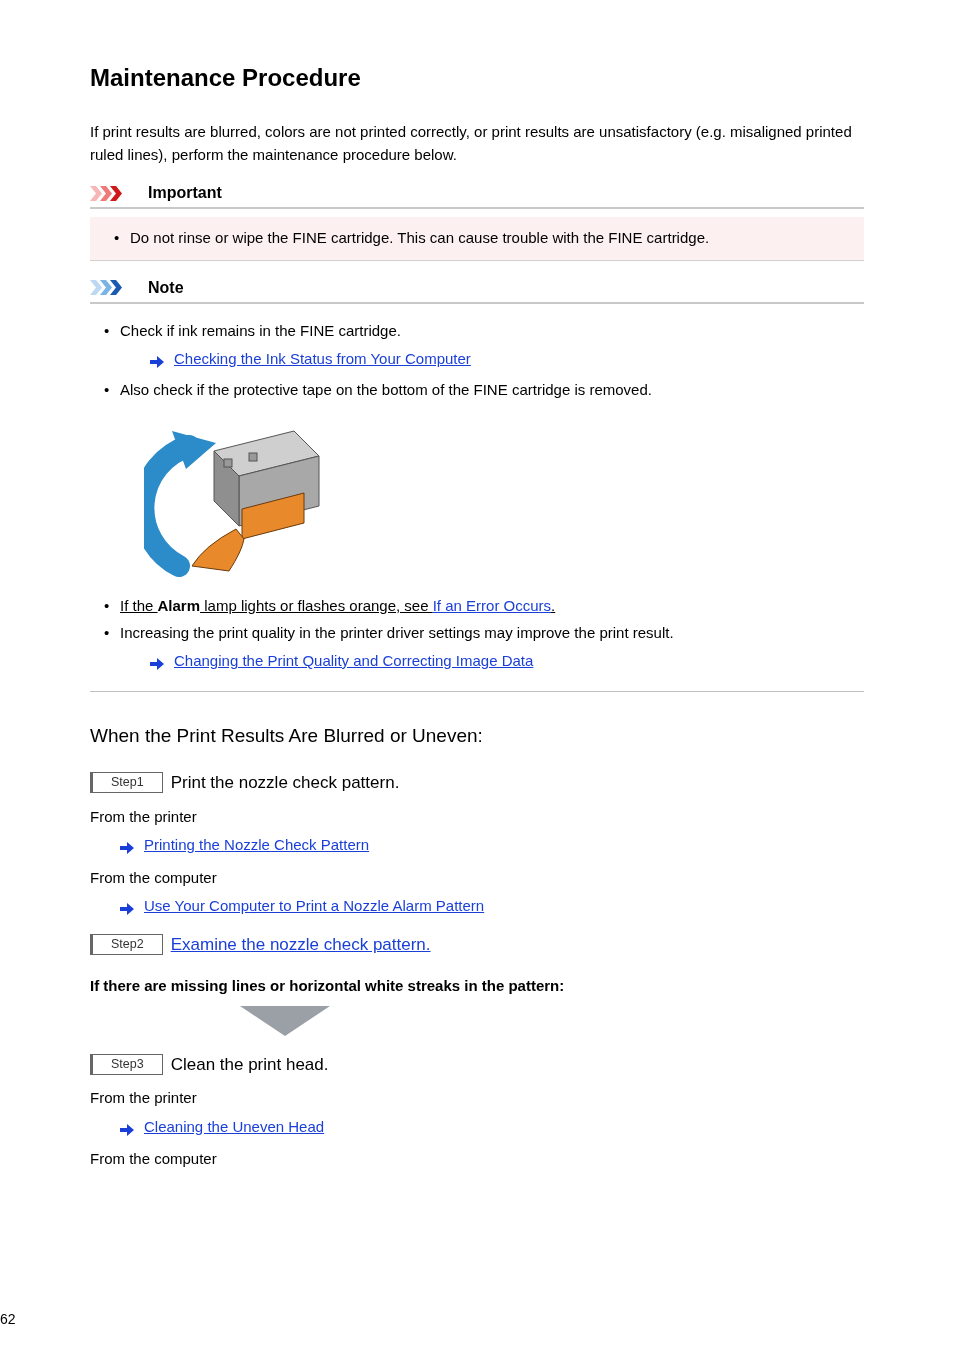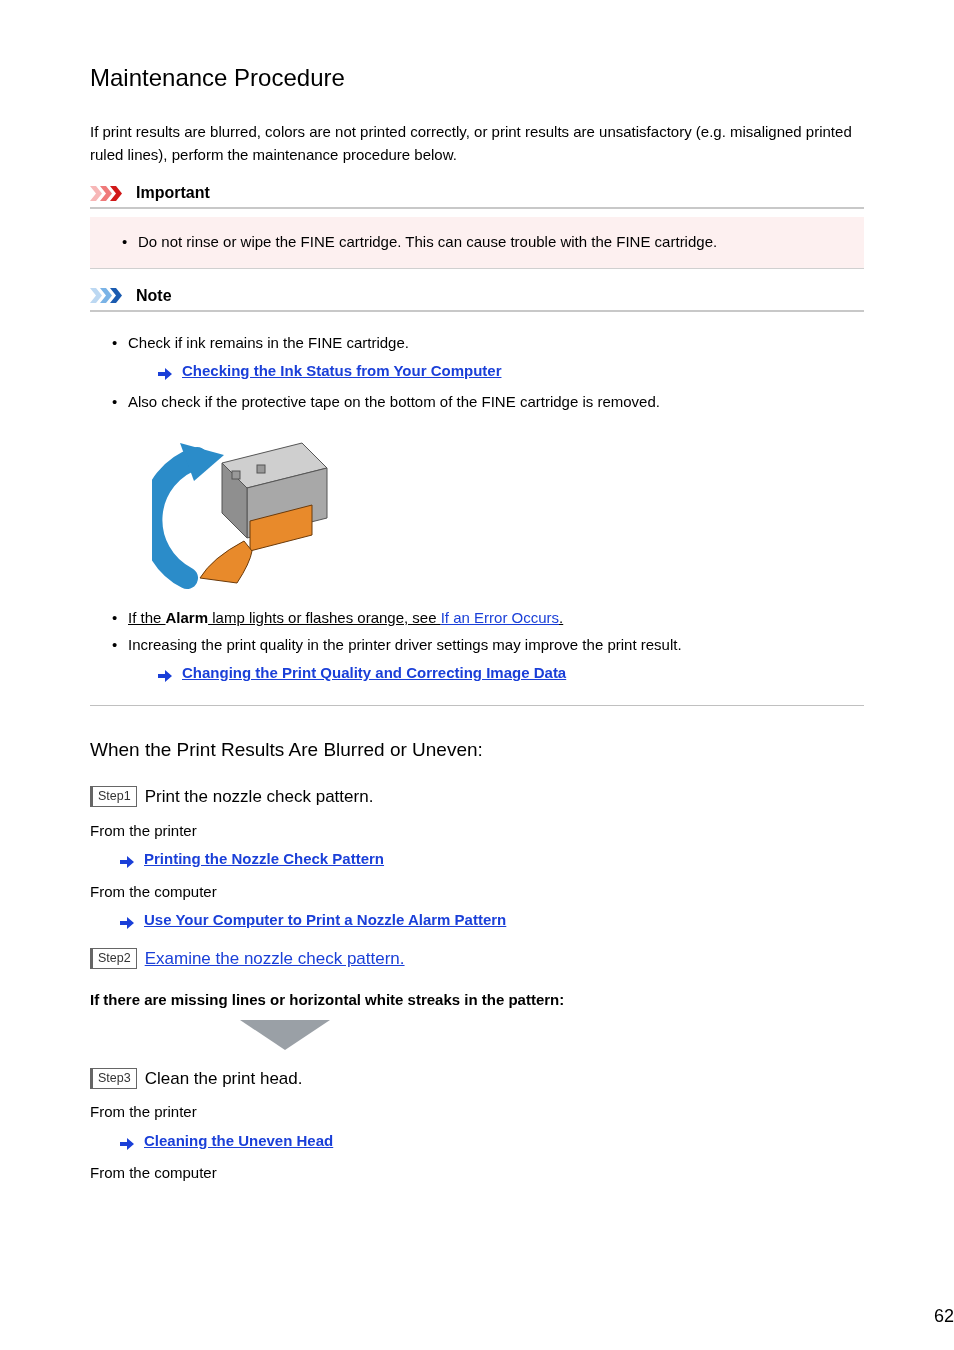--- a/index.html
+++ b/index.html
@@ -13,31 +13,31 @@
   }
   .page {
     width: 954px;
     min-height: 1350px;
     padding: 60px 90px 40px 90px;
     box-sizing: border-box;
     position: relative;
   }
   h1 {
     font-size: 24px;
-    font-weight: normal;
+    font-weight: bold;
     margin: 0 0 25px 0;
   }
   p { margin: 0 0 12px 0; }
   .callout {
     margin: 15px 0 0 0;
   }
   .callout-header {
     display: flex;
     align-items: center;
-    gap: 12px;
+    gap: 24px;
     border-bottom: 2px solid #c8c8c8;
     padding-bottom: 2px;
     margin-bottom: 8px;
   }
   .callout-title {
     font-weight: bold;
     font-size: 16px;
   }
   .chevrons {
     display: flex;
@@ -49,39 +49,38 @@
     padding: 6px 10px 6px 10px;
     border-bottom: 1px solid #d0d0d0;
   }
   .note-body {
     padding: 4px 0 12px 0;
     border-bottom: 1px solid #c0c0c0;
   }
   ul.bullets {
     list-style: none;
     padding: 0 0 0 18px;
-    margin: 8px;
+    margin: 0;
   }
   ul.bullets > li {
     position: relative;
     padding-left: 12px;
     margin: 4px 0;
   }
   ul.bullets > li::before {
     content: "•";
     position: absolute;
     left: -4px;
     top: 0;
   }
   .arrow-link {
     display: flex;
     align-items: center;
     gap: 10px;
     margin: 6px 0 6px 30px;
-    font-weight: bold;
   }
   .arrow-link .arrow {
     width: 14px;
     height: 14px;
     flex: none;
   }
   a.link {
     color: #1a3fd8;
     text-decoration: underline;
     cursor: pointer;
@@ -103,21 +102,21 @@
   }
   .step-row {
     display: flex;
     align-items: center;
     gap: 8px;
     margin: 14px 0 8px 0;
   }
   .step-badge {
     border: 1px solid #666;
     border-left: 3px solid #666;
-    padding: 0px 5px;
+    padding: 0px 18px;
     font-size: 12.5px;
     color: #333;
     background: #fff;
   }
   .step-text {
     font-size: 17px;
   }
   .sub-from {
     margin: 10px 0 4px 0;
   }
@@ -127,22 +126,22 @@
   }
   .down-arrow {
     margin: 8px 0 8px 150px;
     width: 90px;
     height: 32px;
   }
   .pagenum {
     position: absolute;
     bottom: 20px;
     left: 0; right: 0;
-    text-align: right;
-    font-size: 18px;
+    text-align: left;
+    font-size: 14px;
   }
   .inline-run span { display:inline;text-decoration:underline; }
 </style>
 </head>
 <body>
 
 <div class="page">
 
   <h1>Maintenance Procedure</h1>
 

